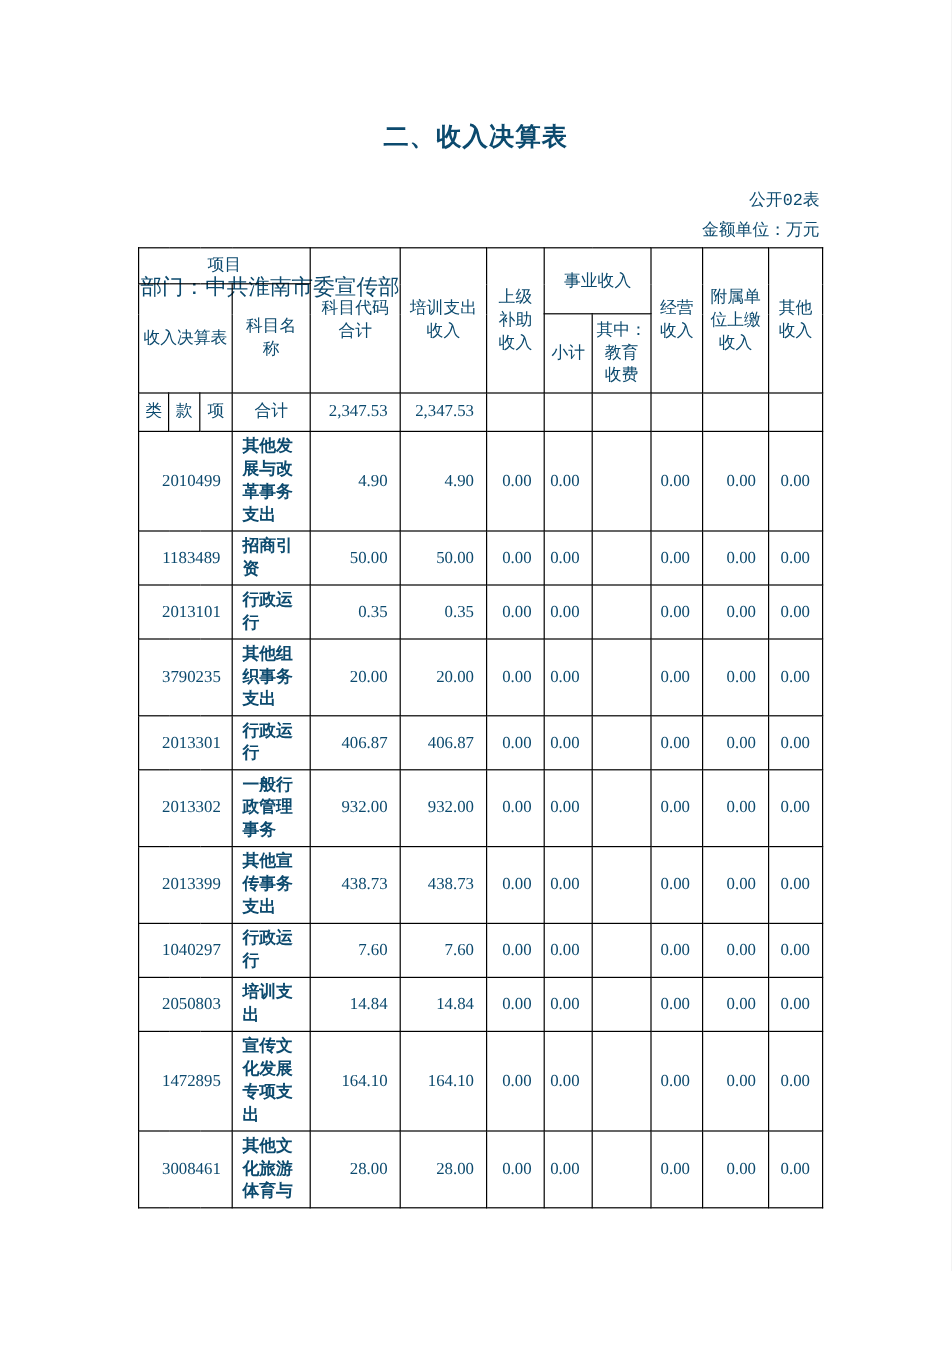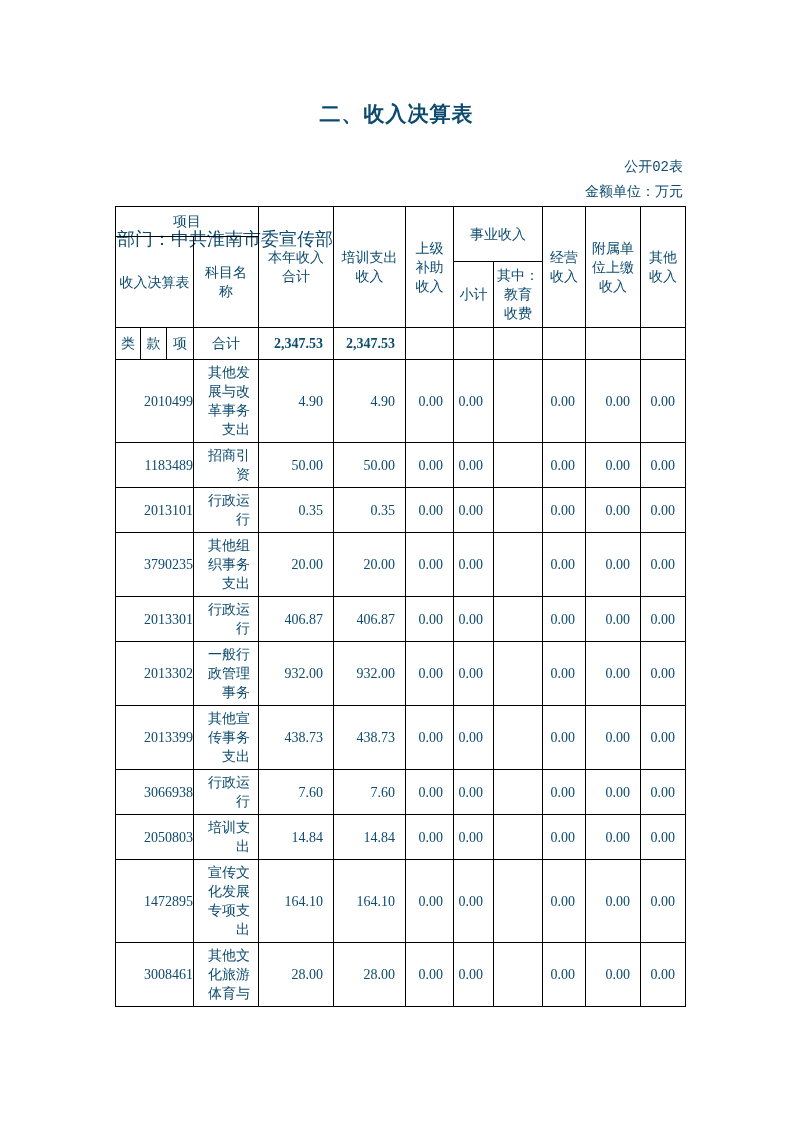--- a/index.html
+++ b/index.html
@@ -61,25 +61,25 @@
     vertical-align: middle;
     overflow: hidden;
   }
   .fin-table th {
     font-weight: normal;
     text-align: center;
     white-space: pre-line;
     padding: 2px 2px;
   }
   .fin-table td { padding: 3px 0; }
-  td.cell-code { text-align: right; padding-left: 10px; }
-  td.cell-name { text-align: right; padding: 3px 8px; word-break: break-all; }
+  td.cell-code { text-align: center; padding-left: 10px; }
+  td.cell-name { text-align: left; padding: 3px 8px; word-break: break-all; font-weight: bold; }
   td.cell-num  { text-align: right; padding-right: 10px; }
   td.cell-label { text-align: center; }
-  tr.total-row td.cell-num { font-weight: bold; }
+  tr.total-row td.cell-num { font-weight: normal; }
   tr.header-r1 { height: 30px; }
   tr.header-r2 { height: 25px; }
   tr.header-r3 { height: 66px; }
   tr.total-row { height: 32px; }
 </style>
 </head>
 <body>
 
 <div class="page">
   <div class="doc-title">二、收入决算表</div>
@@ -98,21 +98,21 @@
       <col style="width:48px">
         <col style="width:40px">
         <col style="width:49px">
       <col style="width:43px">
         <col style="width:55px">
         <col style="width:45px">
     </colgroup>
     <thead>
       <tr class="header-r1">
         <th colspan="4">项目</th>
-        <th rowspan="3">本年收入
+        <th rowspan="3">科目代码
 合计</th>
         <th rowspan="3">培训支出
 收入</th>
         <th rowspan="3">上级
 补助
 收入</th>
         <th colspan="2" rowspan="2">事业收入</th>
         <th rowspan="3">经营
 收入</th>
         <th rowspan="3">附属单
@@ -226,21 +226,21 @@
       <td class="cell-num">438.73</td>
       <td class="cell-num">438.73</td>
       <td class="cell-num">0.00</td>
       <td class="cell-num">0.00</td>
       <td class="cell-num"></td>
       <td class="cell-num">0.00</td>
       <td class="cell-num">0.00</td>
       <td class="cell-num">0.00</td>
     </tr>
         <tr>
-      <td class="cell-code" colspan="3">3066938</td>
+      <td class="cell-code" colspan="3">1040297</td>
       <td class="cell-name">行政运行</td>
       <td class="cell-num">7.60</td>
       <td class="cell-num">7.60</td>
       <td class="cell-num">0.00</td>
       <td class="cell-num">0.00</td>
       <td class="cell-num"></td>
       <td class="cell-num">0.00</td>
       <td class="cell-num">0.00</td>
       <td class="cell-num">0.00</td>
     </tr>

